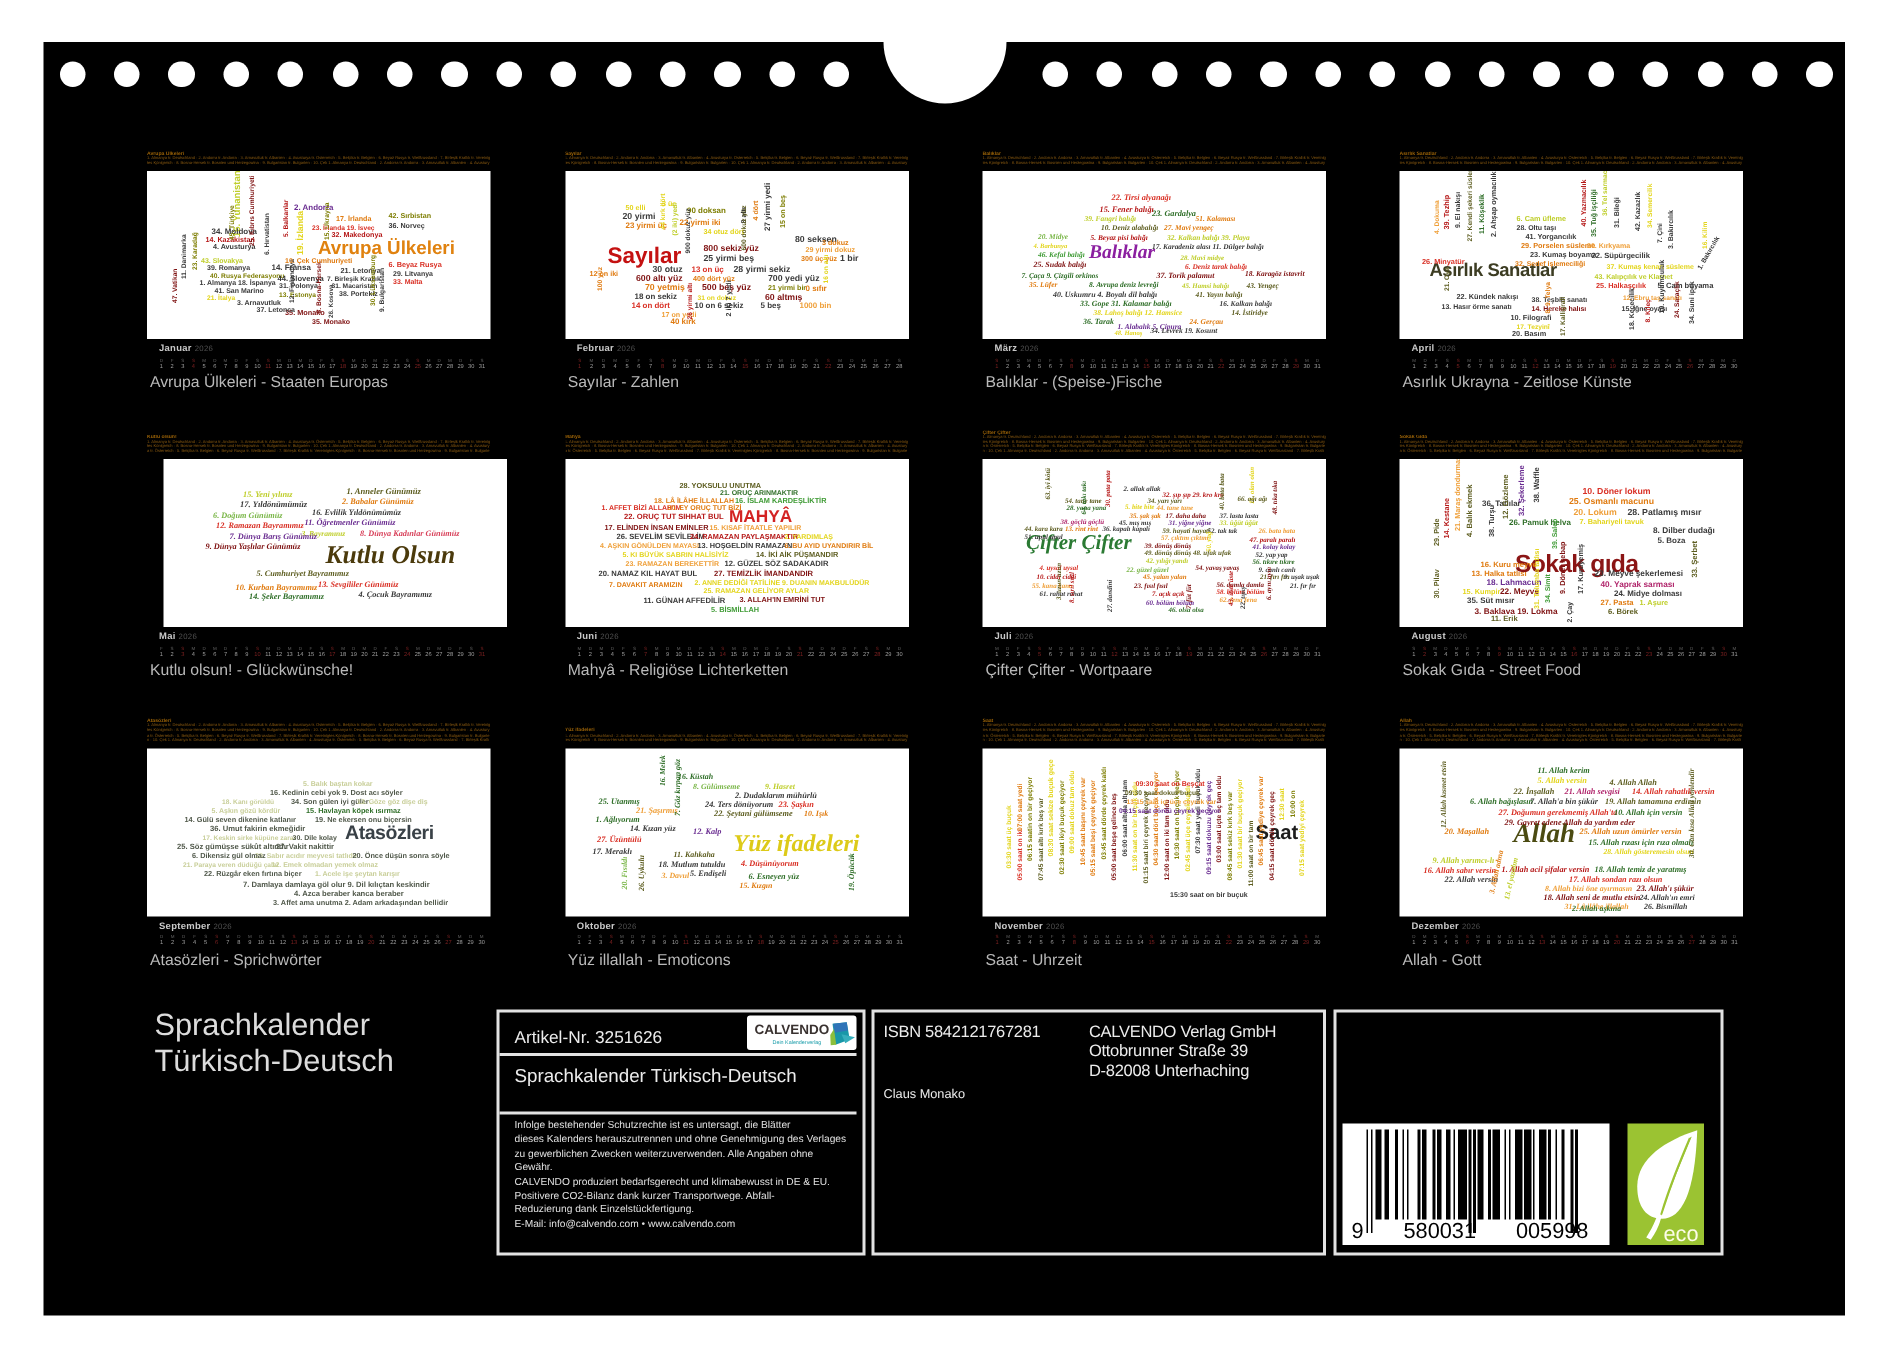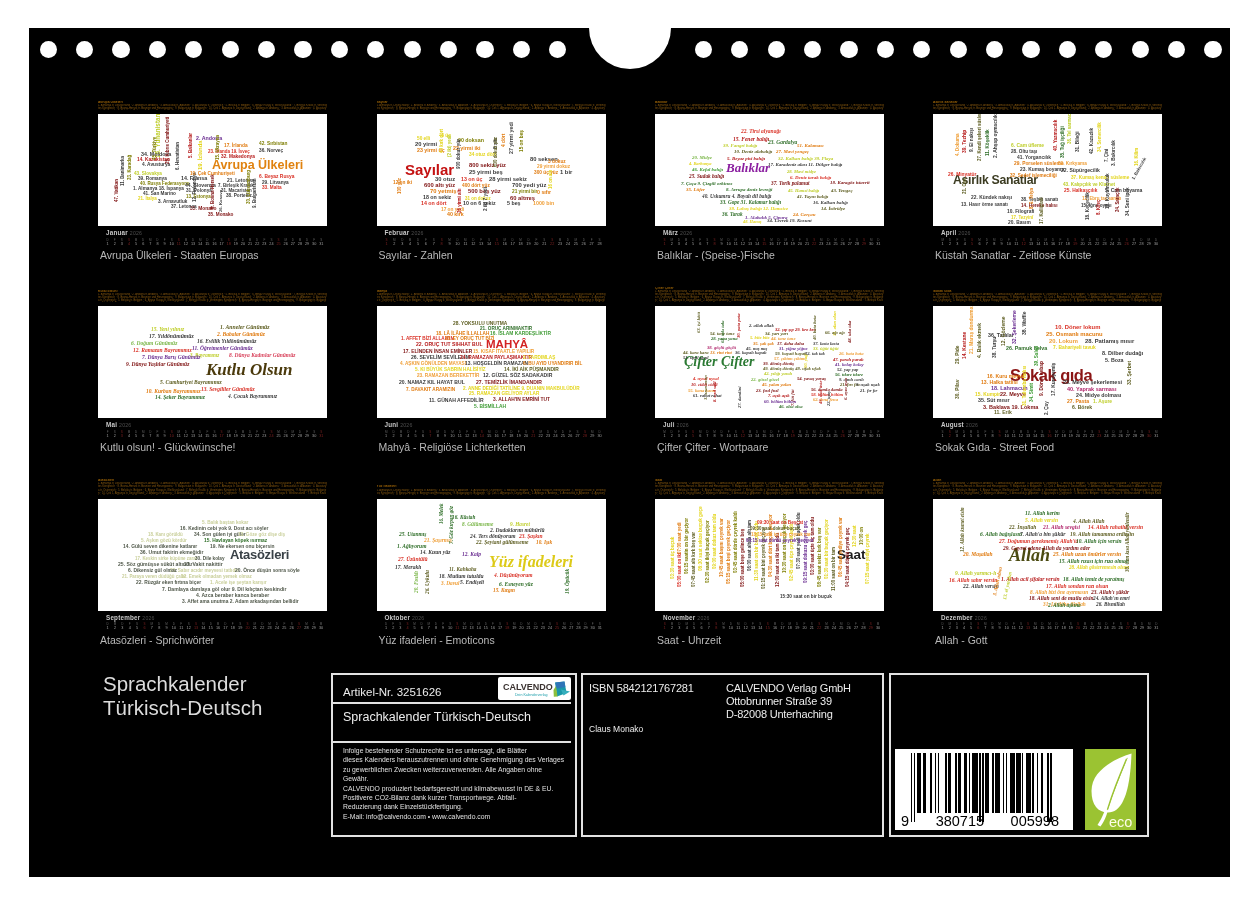--- a/index.html
+++ b/index.html
@@ -565,30 +565,30 @@
     <span class="cc"><span style="color:#9f9f9f">23</span></span>
     <span class="cc"><span style="color:#9f9f9f">24</span></span>
     <span class="cc"><span style="color:#9f9f9f">25</span></span>
     <span class="cc"><span style="color:#7c2020">26</span></span>
     <span class="cc"><span style="color:#9f9f9f">27</span></span>
     <span class="cc"><span style="color:#9f9f9f">28</span></span>
     <span class="cc"><span style="color:#9f9f9f">29</span></span>
     <span class="cc"><span style="color:#9f9f9f">30</span></span>
   </div>
 
-<div class="cap" style="left:935px;top:249px;">Küstah Sanatlar - Zeitlose Künste</div>
+<div class="cap" style="left:935px;top:249px;">Asırlık Ukrayna - Zeitlose Künste</div>
 
 <div class="tile" style="left:98px;top:289.9px;width:229px;">
 
 <div class="th">Kutlu olsun!</div>
 
 <div class="tl" style="height:9.3px;">1. Almanya tr. Deutschland · 2. Andorra tr. Andorra · 3. Arnavutluk tr. Albanien · 4. Avusturya tr. Österreich · 5. Belçika tr. Belgien · 6. Beyaz Rusya tr. Weißrussland · 7. Birleşik Krallık tr. Vereinigtes Königreich · 8. Bosna-Hersek tr. Bosnien und Herzegowina · 9. Bulgaristan tr. Bulgarien · 10. Çek 1. Almanya tr. Deutschland · 2. Andorra tr. Andorra · 3. Arnavutluk tr. Albanien · 4. Avusturya tr. Österreich · 5. Belçika tr. Belgien · 6. Beyaz Rusya tr. Weißrussland · 7. Birleşik Krallık tr. Vereinigtes Königreich · 8. Bosna-Hersek tr. Bosnien und Herzegowina · 9. Bulgaristan tr. Bulgarien · 10. Çek 1. Almanya tr. Deutschland · 2. Andorra tr. Andorra · 3. Arnavutluk tr. Albanien · 4. Avusturya tr. Österreich · 5. Belçika tr. Belgien · 6. Beyaz Rusya tr. Weißrussland · 7. Birleşik Krallık tr. Vereinigtes Königreich · 8. Bosna-Hersek tr. Bosnien und Herzegowina · 9. Bulgaristan tr. Bulgarien · 10. Çek </div>
 </div>
 
-<div class="wbox" style="left:98px;top:306.4px;">
+<div class="wbox" style="left:109px;top:306.4px;">
 <svg width="229" height="112" viewBox="0 0 229 112">
 <text x="108" y="69" font-size="17" fill="#4b3a0c" class="si">Kutlu Olsun</text>
 <g transform="translate(0,0)">
 <text x="53" y="25" font-size="5.5" fill="#bfce2a" class="si">15. Yeni yılınız</text>
 <text x="122" y="23" font-size="5.72" fill="#5d5d20" class="si">1. Anneler Günümüz</text>
 <text x="51" y="32" font-size="5.72" fill="#3a3a3a" class="si">17. Yıldönümümüz</text>
 <text x="119" y="30" font-size="5.5" fill="#e07b10" class="si">2. Babalar Günümüz</text>
 <text x="99" y="37" font-size="5.5" fill="#3a3a3a" class="si">16. Evlilik Yıldönümümüz</text>
 <text x="33" y="39" font-size="5.5" fill="#7ab648" class="si">6. Doğum Günümüz</text>
 <text x="94" y="44" font-size="5.5" fill="#6a2d91" class="si">11. Öğretmenler Günümüz</text>
@@ -1273,21 +1273,21 @@
     <span class="cc"><span style="color:#9f9f9f">24</span></span>
     <span class="cc"><span style="color:#7c2020">25</span></span>
     <span class="cc"><span style="color:#9f9f9f">26</span></span>
     <span class="cc"><span style="color:#9f9f9f">27</span></span>
     <span class="cc"><span style="color:#9f9f9f">28</span></span>
     <span class="cc"><span style="color:#9f9f9f">29</span></span>
     <span class="cc"><span style="color:#9f9f9f">30</span></span>
     <span class="cc"><span style="color:#9f9f9f">31</span></span>
   </div>
 
-<div class="cap" style="left:378.5px;top:633.8px;">Yüz ifadeleri - Emoticons</div>
+<div class="cap" style="left:378.5px;top:633.8px;">Yüz illallah - Emoticons</div>
 
 <div class="tile" style="left:655px;top:479.20000000000005px;width:229px;">
 
 <div class="th">Saat</div>
 
 <div class="tl" style="height:12.4px;">1. Almanya tr. Deutschland · 2. Andorra tr. Andorra · 3. Arnavutluk tr. Albanien · 4. Avusturya tr. Österreich · 5. Belçika tr. Belgien · 6. Beyaz Rusya tr. Weißrussland · 7. Birleşik Krallık tr. Vereinigtes Königreich · 8. Bosna-Hersek tr. Bosnien und Herzegowina · 9. Bulgaristan tr. Bulgarien · 10. Çek 1. Almanya tr. Deutschland · 2. Andorra tr. Andorra · 3. Arnavutluk tr. Albanien · 4. Avusturya tr. Österreich · 5. Belçika tr. Belgien · 6. Beyaz Rusya tr. Weißrussland · 7. Birleşik Krallık tr. Vereinigtes Königreich · 8. Bosna-Hersek tr. Bosnien und Herzegowina · 9. Bulgaristan tr. Bulgarien · 10. Çek 1. Almanya tr. Deutschland · 2. Andorra tr. Andorra · 3. Arnavutluk tr. Albanien · 4. Avusturya tr. Österreich · 5. Belçika tr. Belgien · 6. Beyaz Rusya tr. Weißrussland · 7. Birleşik Krallık tr. Vereinigtes Königreich · 8. Bosna-Hersek tr. Bosnien und Herzegowina · 9. Bulgaristan tr. Bulgarien · 10. Çek </div>
 </div>
 
 <div class="wbox" style="left:655px;top:498.8px;">
 <svg width="229" height="112" viewBox="0 0 229 112">
@@ -1581,21 +1581,21 @@
 <div class="bar" style="left:121.08px;width:4.44px;height:60px;"></div>
 <div class="bar" style="left:127.00px;width:1.48px;height:60px;"></div>
 <div class="bar" style="left:131.44px;width:4.44px;height:60px;"></div>
 <div class="bar" style="left:137.36px;width:1.48px;height:60px;"></div>
 <div class="bar" style="left:141.80px;width:1.48px;height:60px;"></div>
 <div class="bar" style="left:146.24px;width:1.48px;height:60px;"></div>
 <div class="bar" style="left:152.16px;width:1.48px;height:69px;"></div>
 <div class="bar" style="left:155.12px;width:1.48px;height:69px;"></div>
 <div class="bcd">
       <span>9</span>
-      <span>380715</span>
+      <span>580031</span>
       <span>005998</span>
     </div>
 </div>
 
 <div class="eco">
 <svg width="51" height="81" viewBox="0 0 51 81">
 <path d="M46.5 4.5 C26 11 6.5 23 6.5 42 C6.5 56 13 63.5 23 63.5 C36 63.5 45 47 46.5 4.5 Z" fill="#fff"></path>
 <path d="M43 9 C36 26 29 42 23.5 59.5 L21.5 66 C19.5 71.5 17.5 74.5 15.5 77.5 L12.5 76 C15 72 17 68.5 19 63.5 L21.5 57.5 C27 41.5 34 25 41.5 8.5 Z" fill="#fff"></path>
 <path d="M42.8 8.8 C35.8 25.8 28.8 41.8 23.3 59.3 L22.2 62 C28 42 35 26 42 9 Z" fill="#9bc332"></path>
 <path d="M42 10 C35.5 26 29.5 41 24.3 57.3 L23.0 61.0 L21.8 60.6 C27 43 34 26 41 9.4 Z" fill="#9bc332"></path>

